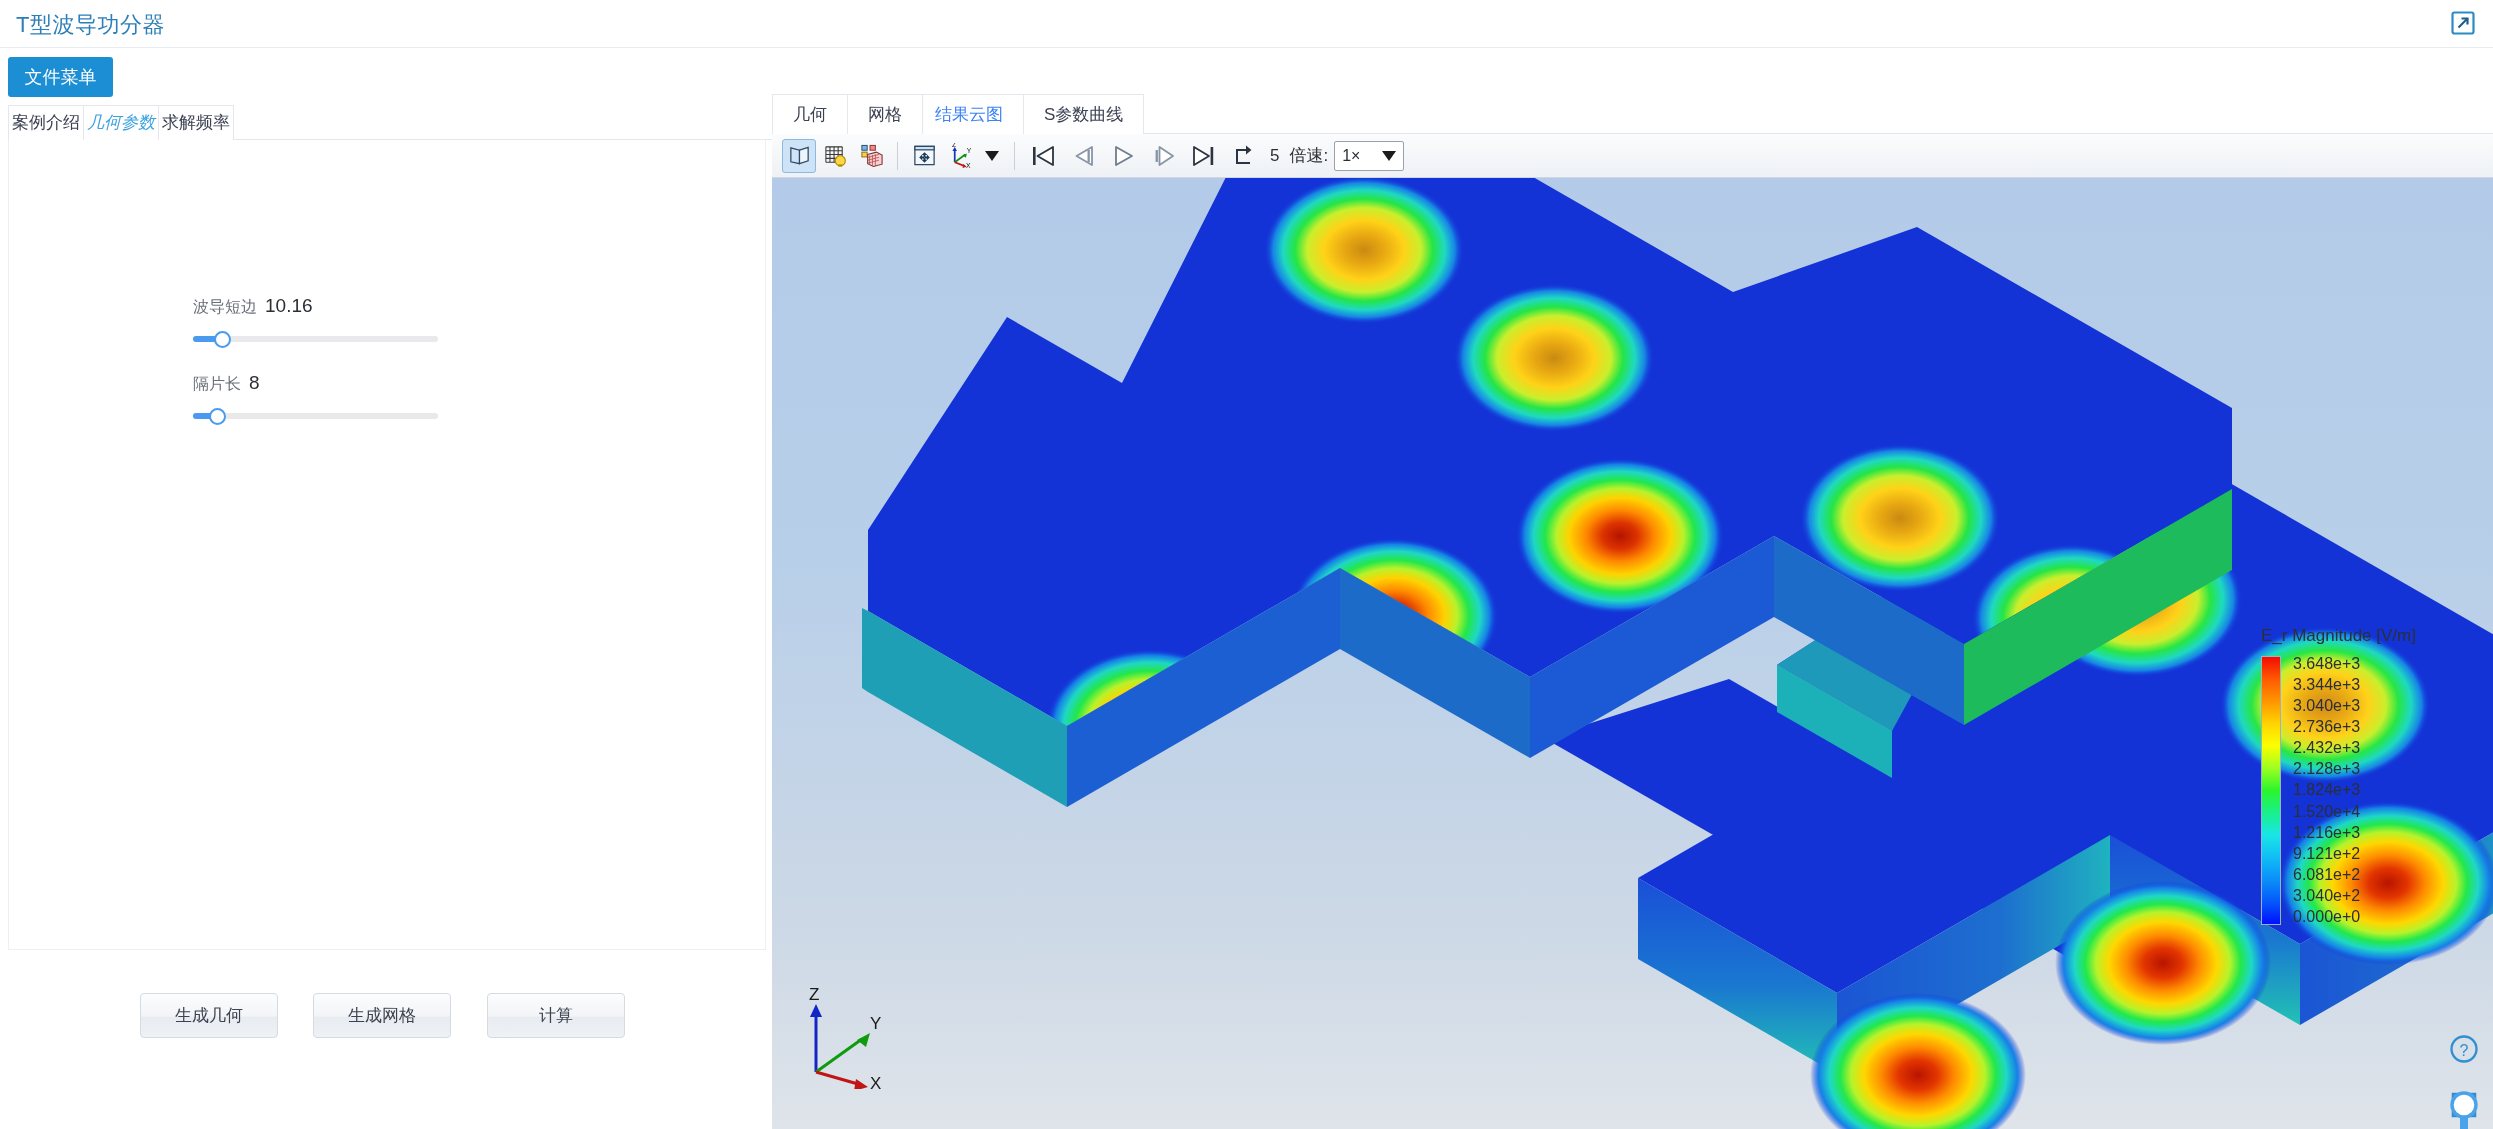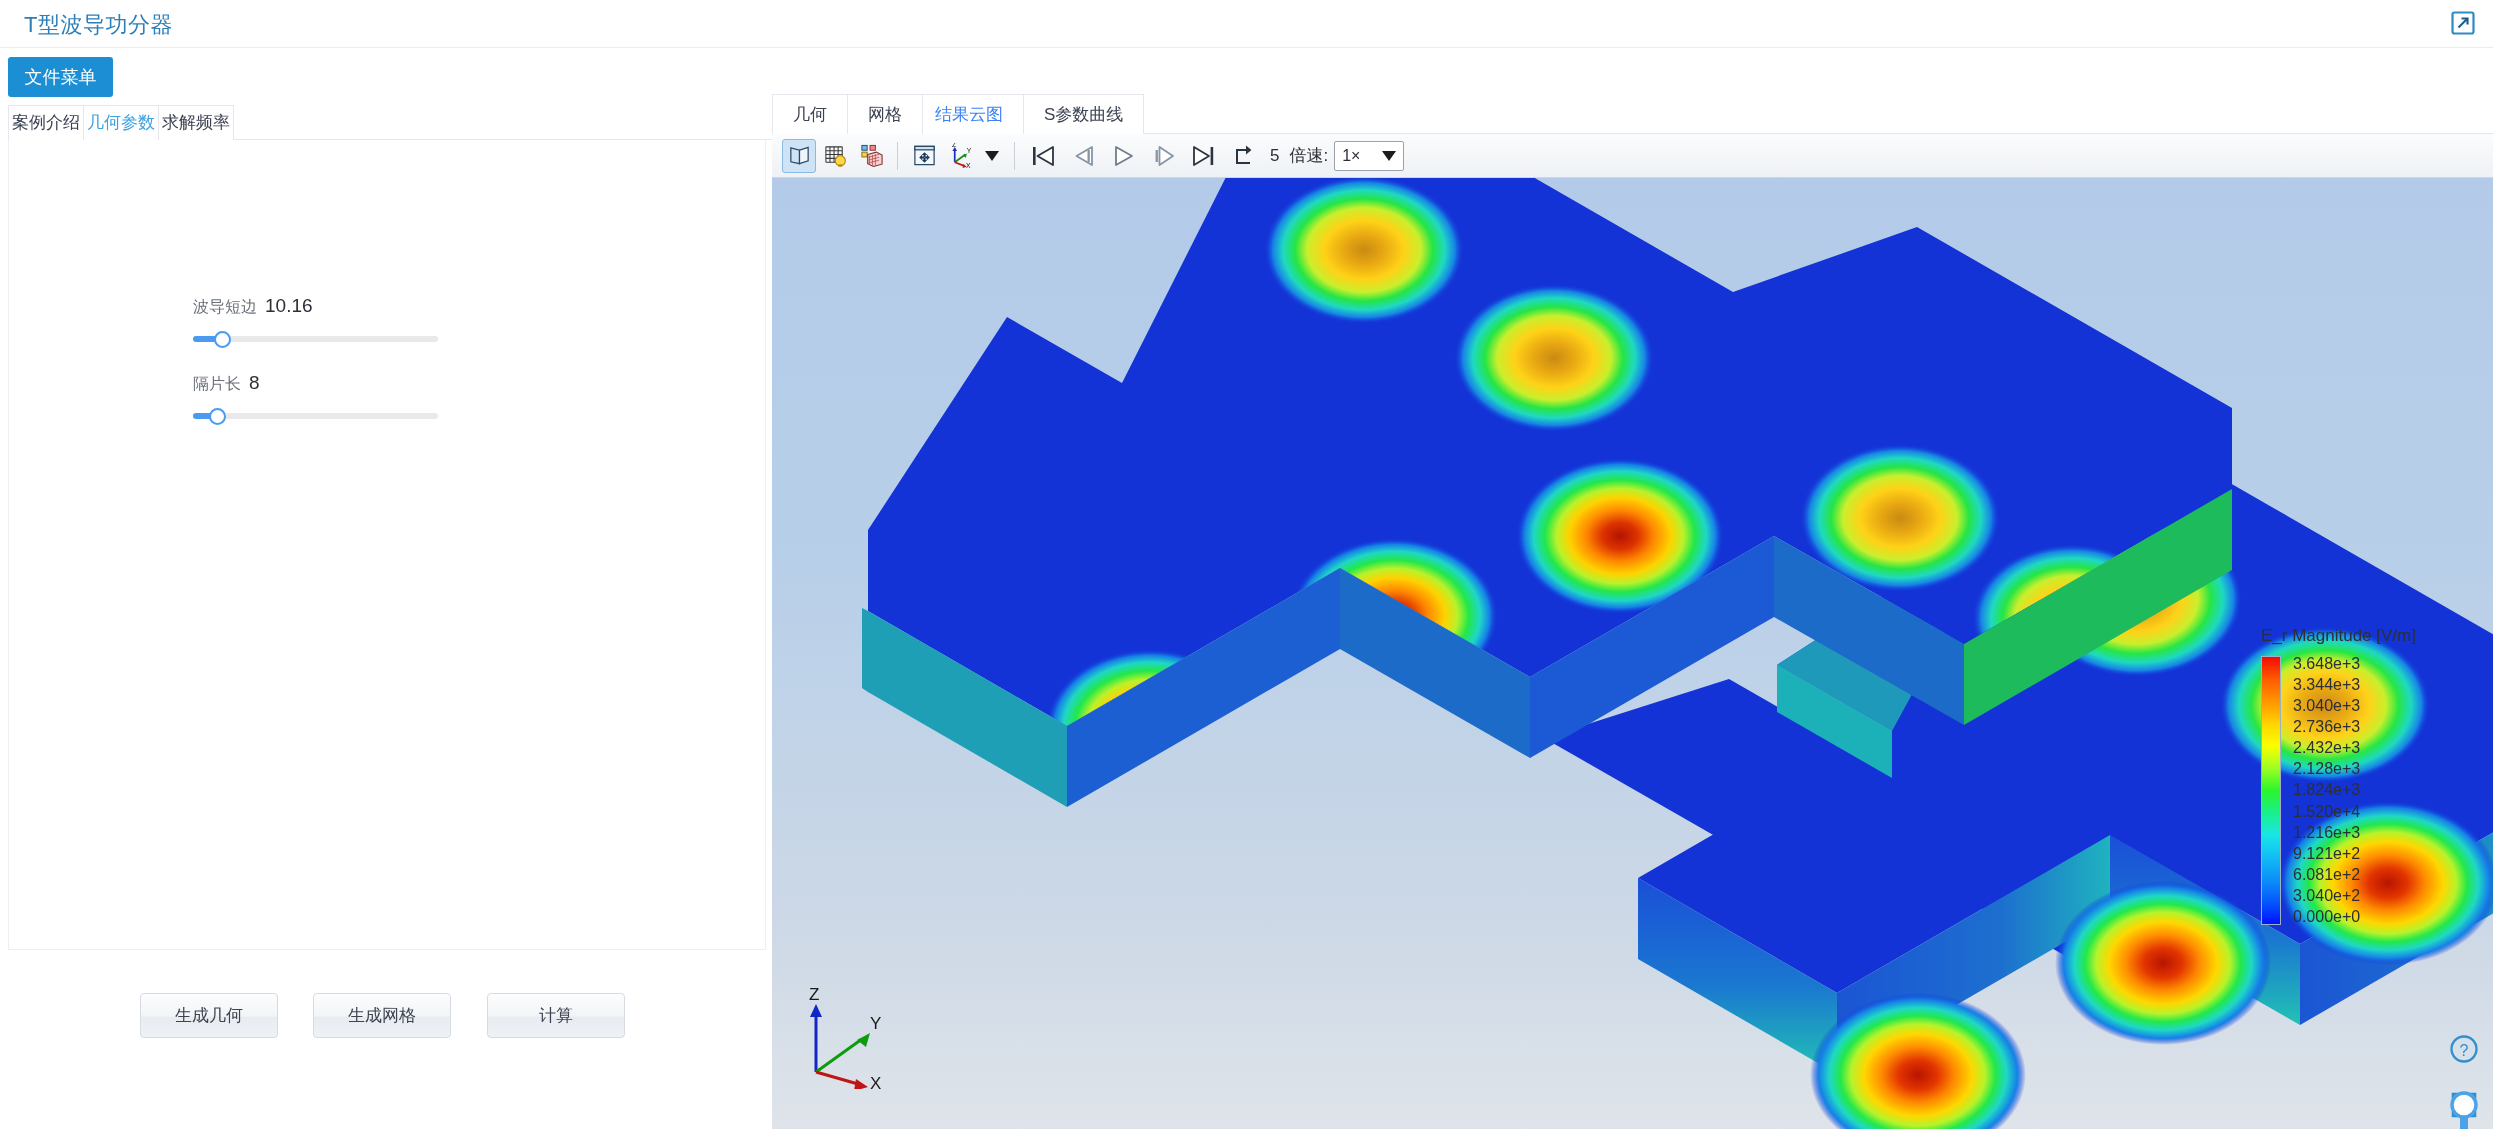--- a/index.html
+++ b/index.html
@@ -11,21 +11,21 @@
     overflow: hidden;
   }
 
   
   #app-titlebar {
     position: absolute; left: 0; top: 0; width: 2493px; height: 48px;
     background: #ffffff;
     border-bottom: 1px solid #e9edf2;
   }
   #app-title {
-    position: absolute; left: 24px; top: 10px;
+    position: absolute; left: 16px; top: 10px;
     font-size: 22px; color: #2d7fb8; letter-spacing: .5px;
     white-space: nowrap;
   }
   #popout-icon {
     position: absolute; right: 16px; top: 9px;
     width: 28px; height: 28px; cursor: pointer;
   }
 
   
   #left-panel {
@@ -48,21 +48,21 @@
     content: ""; position: absolute; left: 0; right: -2000px; bottom: 0;
     height: 1px; background: #e4e7ed;
   }
   .ltab {
     padding: 0 3px; height: 35px; line-height: 34px;
     font-size: 17px; color: #3b4252;
     border: 1px solid #e4e7ed; border-bottom: none;
     background: #ffffff; cursor: pointer; white-space: nowrap;
     margin-right: -1px; position: relative; z-index: 2;
   }
-  .ltab.active { color: #3da2e0; }
+  .ltab.active { color: #3da2e0; font-style: italic; }
 
   #param-card {
     position: absolute; left: 8px; top: 92px;
     width: 758px; height: 810px;
     background: #ffffff;
     border: 1px solid #eceff3; border-top: none;
   }
 
   .slider-group { position: absolute; left: 184px; width: 260px; }
   .slider-label-row { font-size: 16px; color: #5a5f66; white-space: nowrap; }

